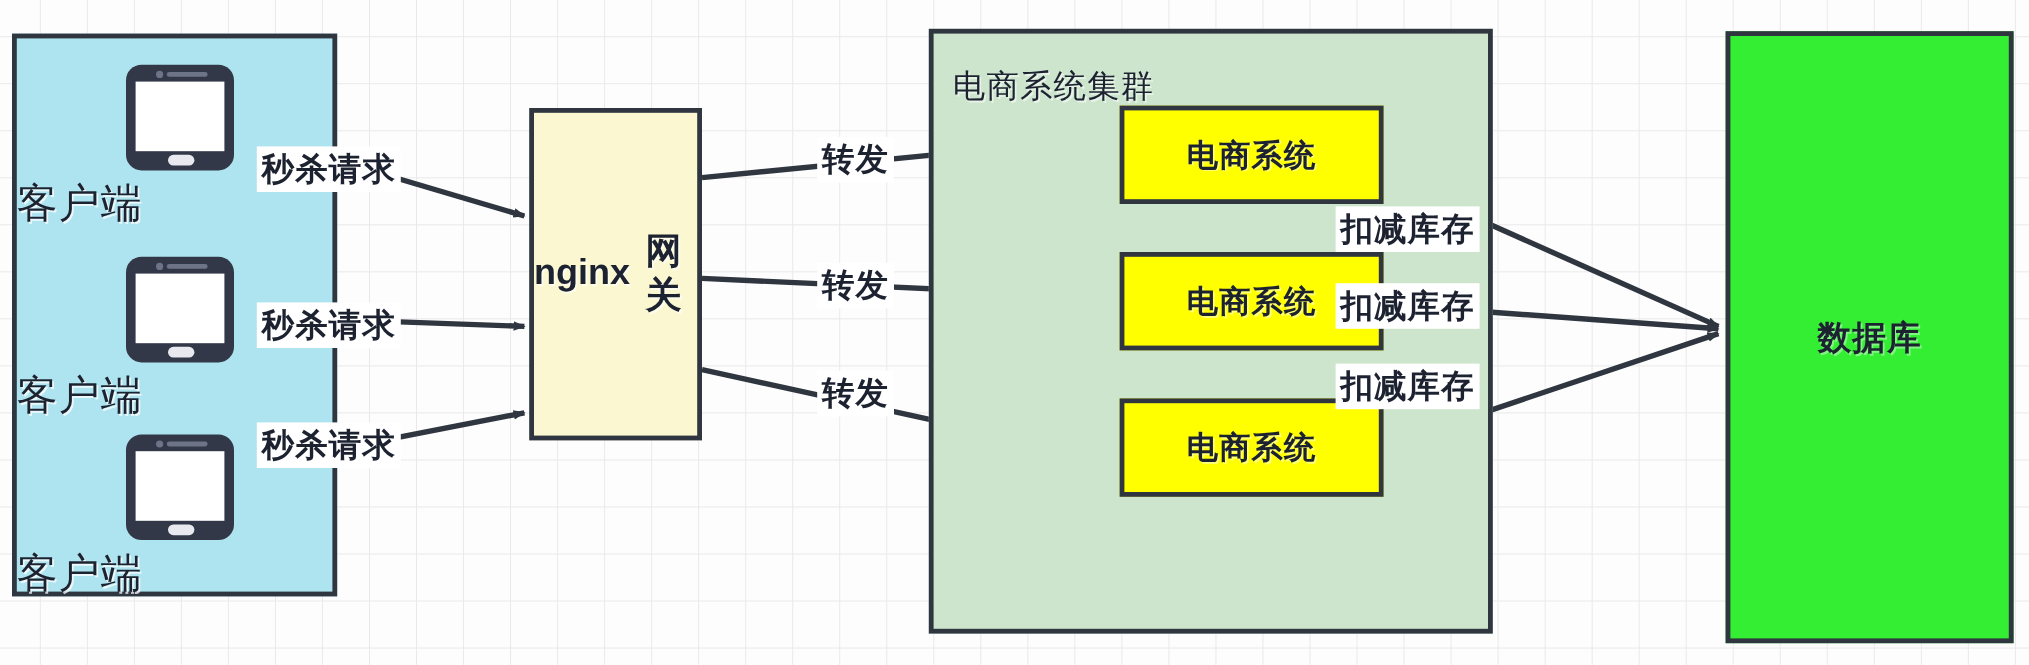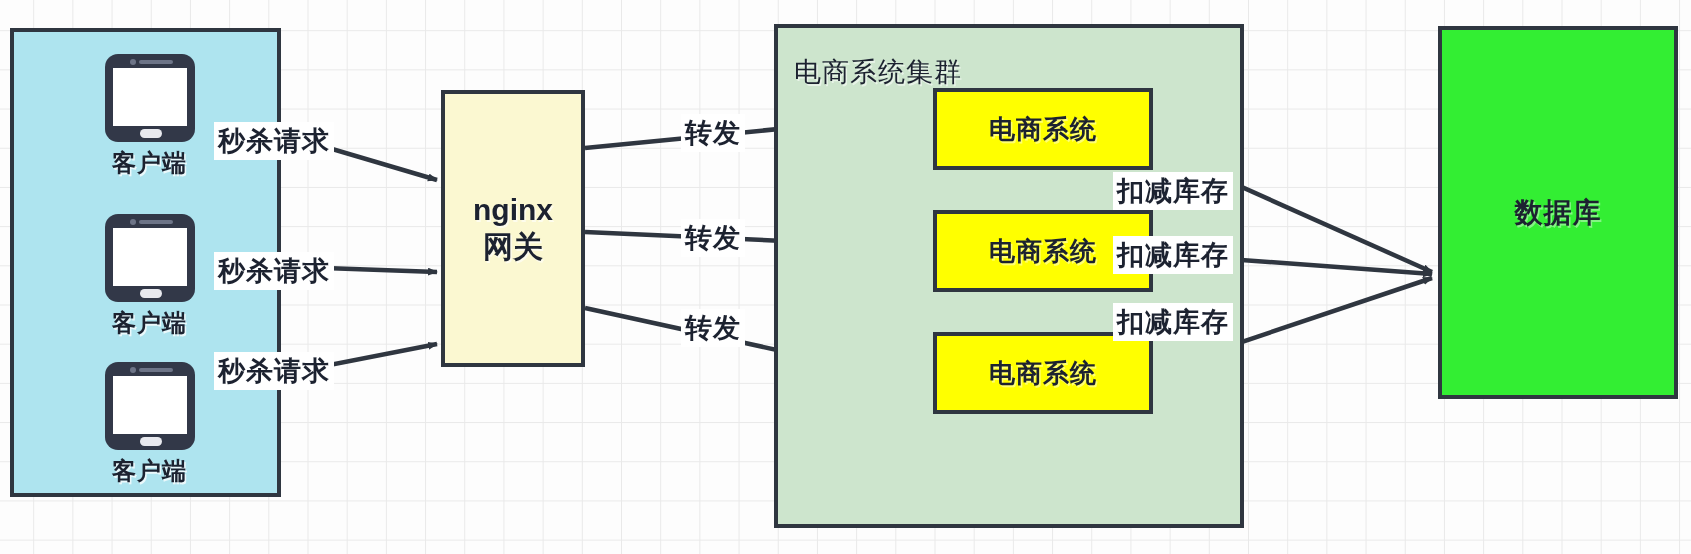--- a/index.html
+++ b/index.html
@@ -41,31 +41,31 @@
   }
   .phone .cam{
     position:absolute;left:25px;top:5px;width:6px;height:6px;
     background:#6d7487;border-radius:50%;
   }
   .phone .home{
     position:absolute;left:35px;top:75px;width:22px;height:9px;
     background:#e8e9ee;border-radius:6px;
   }
   .client-label{
-    text-align:center;font-size:24px;font-weight:700;color:#1c2230;
+    text-align:left;font-size:34px;font-weight:400;color:#1c2230;
     margin-top:5px;letter-spacing:1px;
     text-shadow:1.5px 1.5px 0 rgba(255,255,255,.75);
   }
 
   
   #nginx-box{
     left:441px;top:90px;width:144px;height:277px;
     background:#fbf8d1;border:4px solid #2f3640;
     display:flex;align-items:center;justify-content:center;
-    flex-direction:column;
+    flex-direction:row;
   }
   #nginx-box .t{
     font-size:30px;font-weight:700;color:#1c2230;line-height:1.22;
     text-align:center;
     text-shadow:1.5px 1.5px 0 rgba(255,255,255,.6);
   }
 
   
   #cluster-box{
     left:774px;top:24px;width:470px;height:504px;
@@ -82,21 +82,21 @@
     display:flex;align-items:center;justify-content:center;
     box-sizing:border-box;
   }
   .svc-box span{
     font-size:26px;font-weight:700;color:#1c2230;letter-spacing:1px;
     text-shadow:1.5px 1.5px 0 rgba(255,255,255,.45);
   }
 
   
   #db-box{
-    left:1438px;top:26px;width:240px;height:373px;
+    left:1438px;top:26px;width:240px;height:510px;
     background:#33ee33;border:4px solid #2f3640;
     display:flex;align-items:center;justify-content:center;
   }
   #db-box .t{
     font-size:28px;font-weight:700;color:#1c2230;line-height:1.25;
     text-align:center;letter-spacing:1px;
     text-shadow:1.5px 1.5px 0 rgba(255,255,255,.4);
   }
 
   

